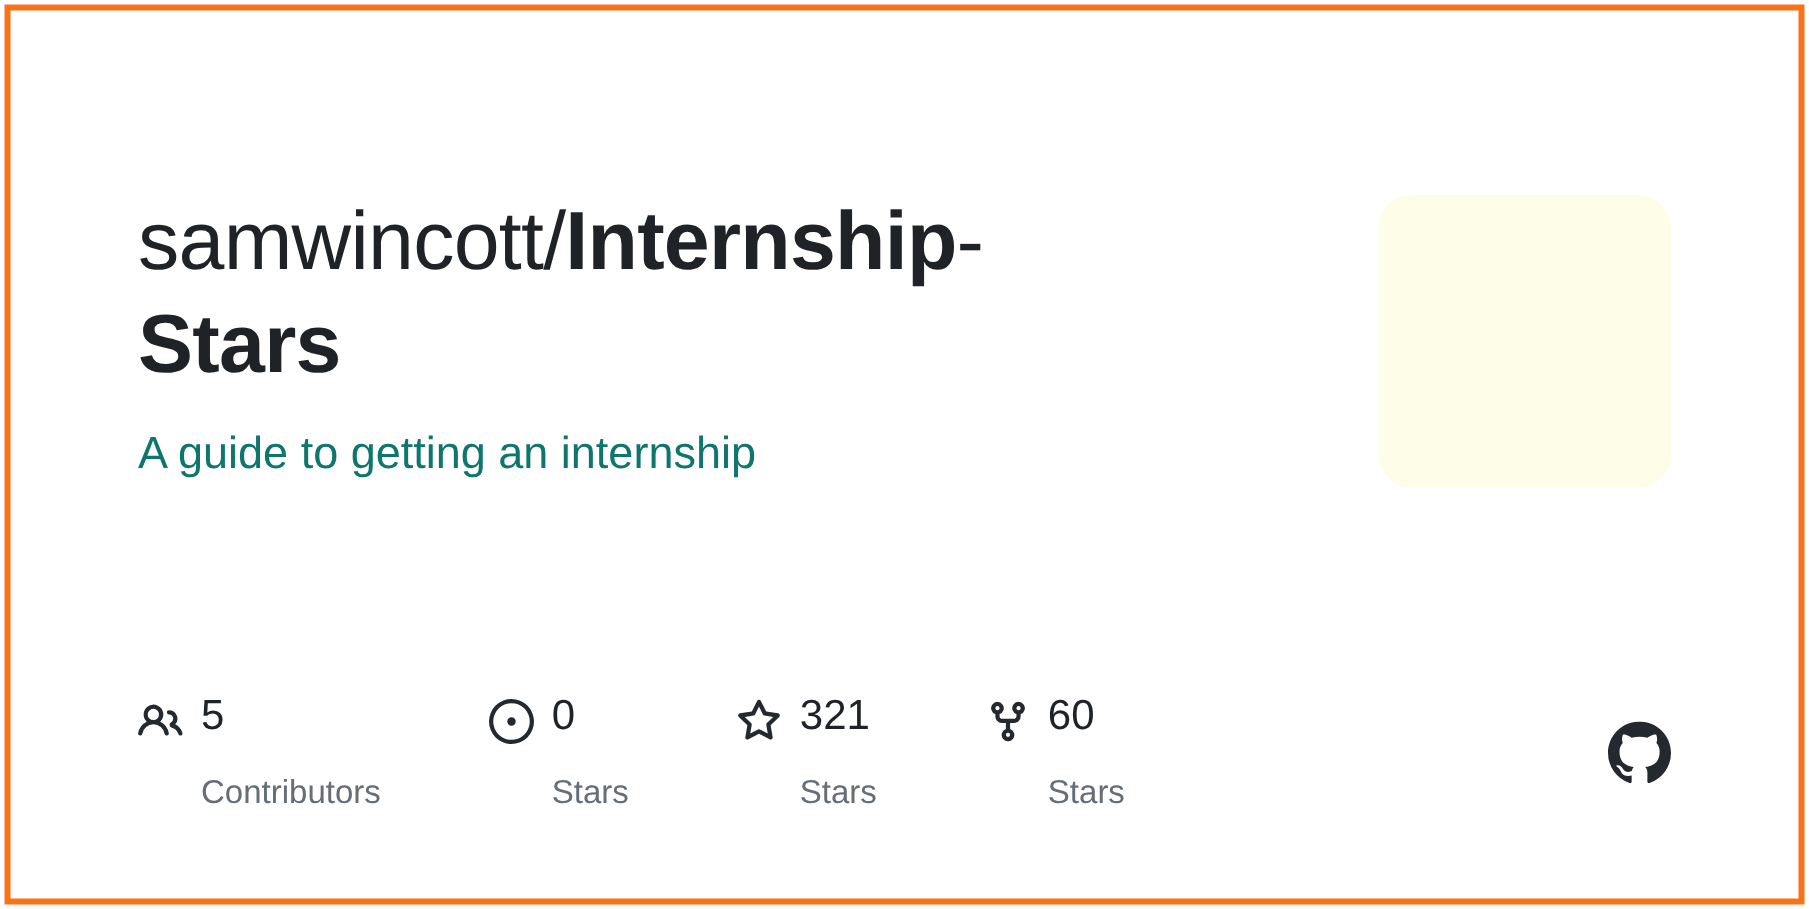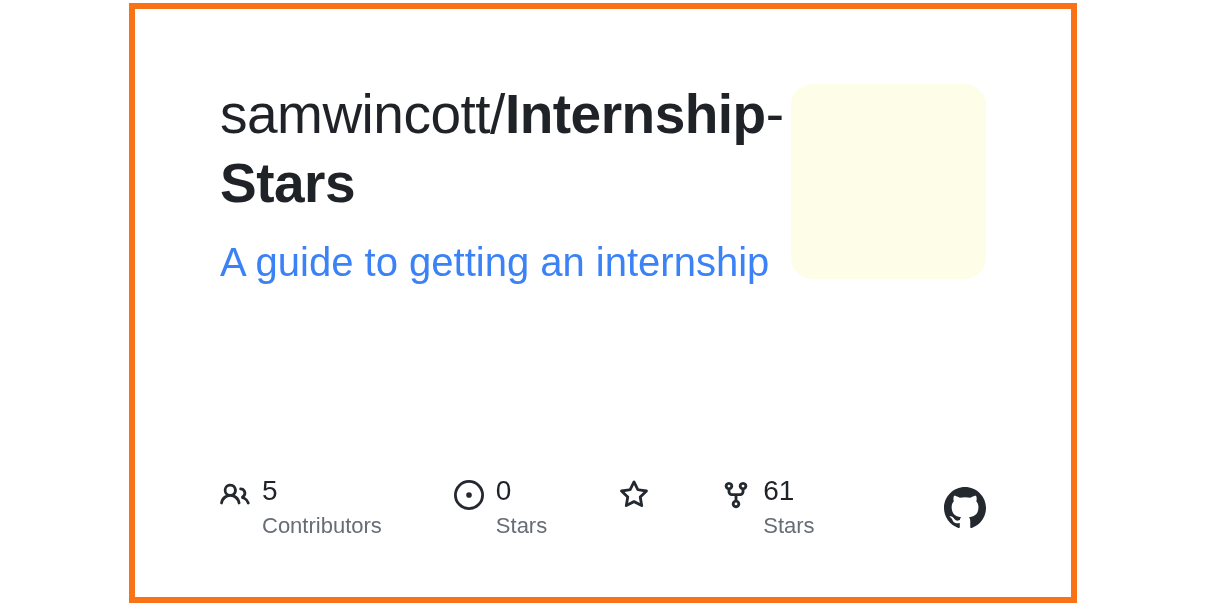--- a/index.html
+++ b/index.html
@@ -10,25 +10,25 @@
     body {
       font-family: -apple-system, BlinkMacSystemFont, "Segoe UI", Helvetica, Arial, sans-serif;
       background: #ffffff;
       width: 1206px;
       height: 606px;
       display: flex;
       align-items: center;
       justify-content: center;
     }
     .card {
-      width: 948px;
+      width: 1200px;
       height: 600px;
-      border: 6px solid #f97316;
+      border: 4px solid #f97316;
       background: #ffffff;
-      padding: 71px 85px 60px 85px;
+      padding: 119px 85px 60px 85px;
       position: relative;
       display: flex;
       flex-direction: column;
     }
     .header-row {
       display: flex;
       justify-content: space-between;
       align-items: flex-start;
     }
     .title-section {
@@ -39,22 +39,22 @@
       line-height: 1.25;
       font-weight: 400;
       color: #1f2328;
       letter-spacing: -0.5px;
     }
     .repo-title .bold {
       font-weight: 700;
     }
     .description {
       margin-top: 22px;
-      font-size: 40px;
-      color: #3b82f6;
+      font-size: 30px;
+      color: #0f766e;
       font-weight: 400;
     }
     .avatar-box {
       width: 195px;
       height: 195px;
       background: #fdfde8;
       border-radius: 22px;
       flex-shrink: 0;
       margin-top: 4px;
     }
@@ -89,21 +89,21 @@
     }
     .stat-value {
       font-size: 28px;
       font-weight: 400;
       color: #1f2328;
       line-height: 1.1;
     }
     .stat-label {
       font-size: 22px;
       color: #656d76;
-      margin-top: 6px;
+      margin-top: 22px;
     }
     .github-logo {
       width: 42px;
       height: 42px;
       color: #24292f;
     }
   </style>
 </head>
 <body>
 
@@ -145,30 +145,34 @@
           <span class="stat-label">Stars</span>
         </div>
       </div>
 
       <div class="stat">
         <span class="stat-icon">
           <svg viewBox="0 0 16 16" width="30" height="30" fill="currentColor">
             <path d="M8 .25a.75.75 0 0 1 .673.418l1.882 3.815 4.21.612a.75.75 0 0 1 .416 1.279l-3.046 2.97.719 4.192a.751.751 0 0 1-1.088.791L8 12.347l-3.766 1.98a.75.75 0 0 1-1.088-.79l.72-4.194L.818 6.374a.75.75 0 0 1 .416-1.28l4.21-.611L7.327.668A.75.75 0 0 1 8 .25Zm0 2.445L6.615 5.5a.75.75 0 0 1-.564.41l-3.097.45 2.24 2.184a.75.75 0 0 1 .216.664l-.528 3.084 2.769-1.456a.75.75 0 0 1 .698 0l2.77 1.456-.53-3.084a.75.75 0 0 1 .216-.664l2.24-2.183-3.096-.45a.75.75 0 0 1-.564-.41L8 2.694Z"></path>
           </svg>
         </span>
+        <div class="stat-content">
+          <span class="stat-value">321</span>
+          <span class="stat-label">Stars</span>
+        </div>
       </div>
 
       <div class="stat">
         <span class="stat-icon">
           <svg viewBox="0 0 16 16" width="30" height="30" fill="currentColor">
             <path d="M5 5.372v.878c0 .414.336.75.75.75h4.5a.75.75 0 0 0 .75-.75v-.878a2.25 2.25 0 1 1 1.5 0v.878a2.25 2.25 0 0 1-2.25 2.25h-1.5v2.128a2.251 2.251 0 1 1-1.5 0V8.5h-1.5A2.25 2.25 0 0 1 3.5 6.25v-.878a2.25 2.25 0 1 1 1.5 0ZM5 3.25a.75.75 0 1 0-1.5 0 .75.75 0 0 0 1.5 0Zm6.75.75a.75.75 0 1 0 0-1.5.75.75 0 0 0 0 1.5Zm-3 8.75a.75.75 0 1 0-1.5 0 .75.75 0 0 0 1.5 0Z"></path>
           </svg>
         </span>
         <div class="stat-content">
-          <span class="stat-value">61</span>
+          <span class="stat-value">60</span>
           <span class="stat-label">Stars</span>
         </div>
       </div>
 
     </div>
 
     <span class="github-logo">
       <svg viewBox="0 0 16 16" width="42" height="42" fill="currentColor">
         <path d="M8 0c4.42 0 8 3.58 8 8a8.013 8.013 0 0 1-5.45 7.59c-.4.08-.55-.17-.55-.38 0-.27.01-1.13.01-2.2 0-.75-.25-1.23-.54-1.48 1.78-.2 3.65-.88 3.65-3.95 0-.88-.31-1.59-.82-2.15.08-.2.36-1.02-.08-2.12 0 0-.67-.22-2.2.82-.64-.18-1.32-.27-2-.27-.68 0-1.36.09-2 .27-1.53-1.03-2.2-.82-2.2-.82-.44 1.1-.16 1.92-.08 2.12-.51.56-.82 1.28-.82 2.15 0 3.06 1.86 3.75 3.64 3.95-.23.2-.44.55-.51 1.07-.46.21-1.61.55-2.33-.66-.15-.24-.6-.83-1.23-.82-.67.01-.27.38.01.53.34.19.73.9.82 1.13.16.45.68 1.31 2.69.94 0 .67.01 1.3.01 1.49 0 .21-.15.45-.55.38A7.995 7.995 0 0 1 0 8c0-4.42 3.58-8 8-8Z"></path>
       </svg>

